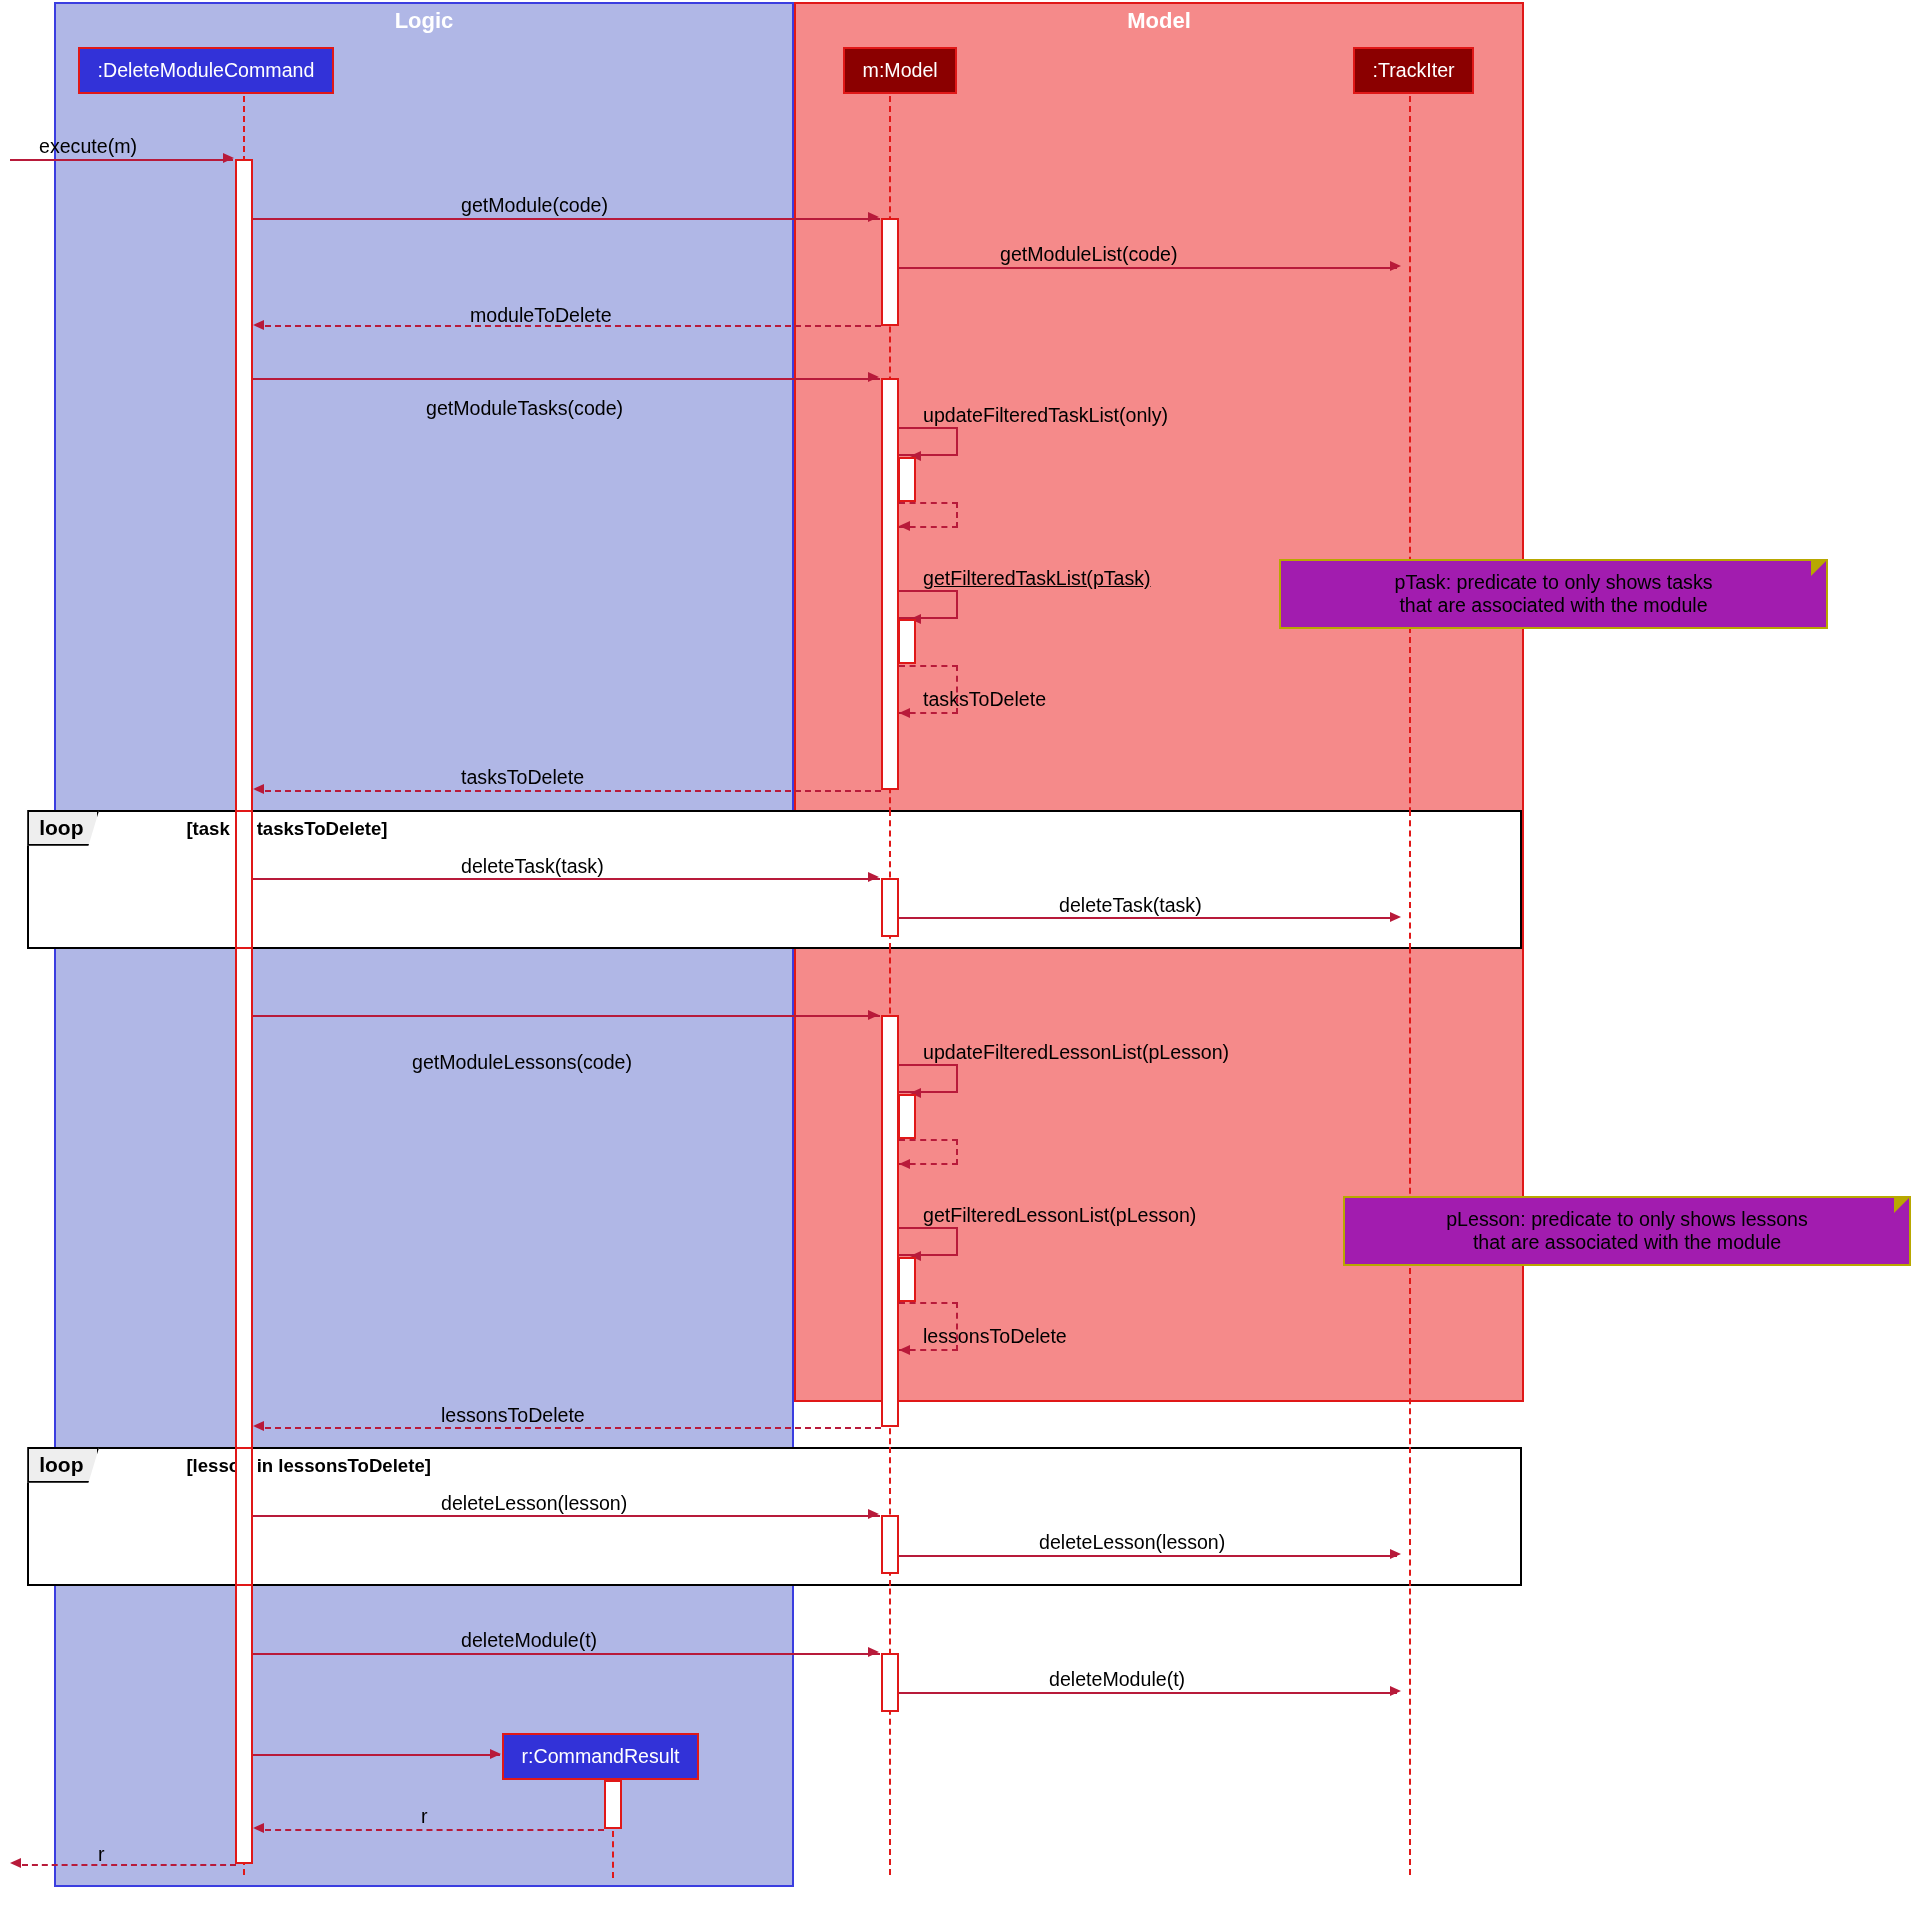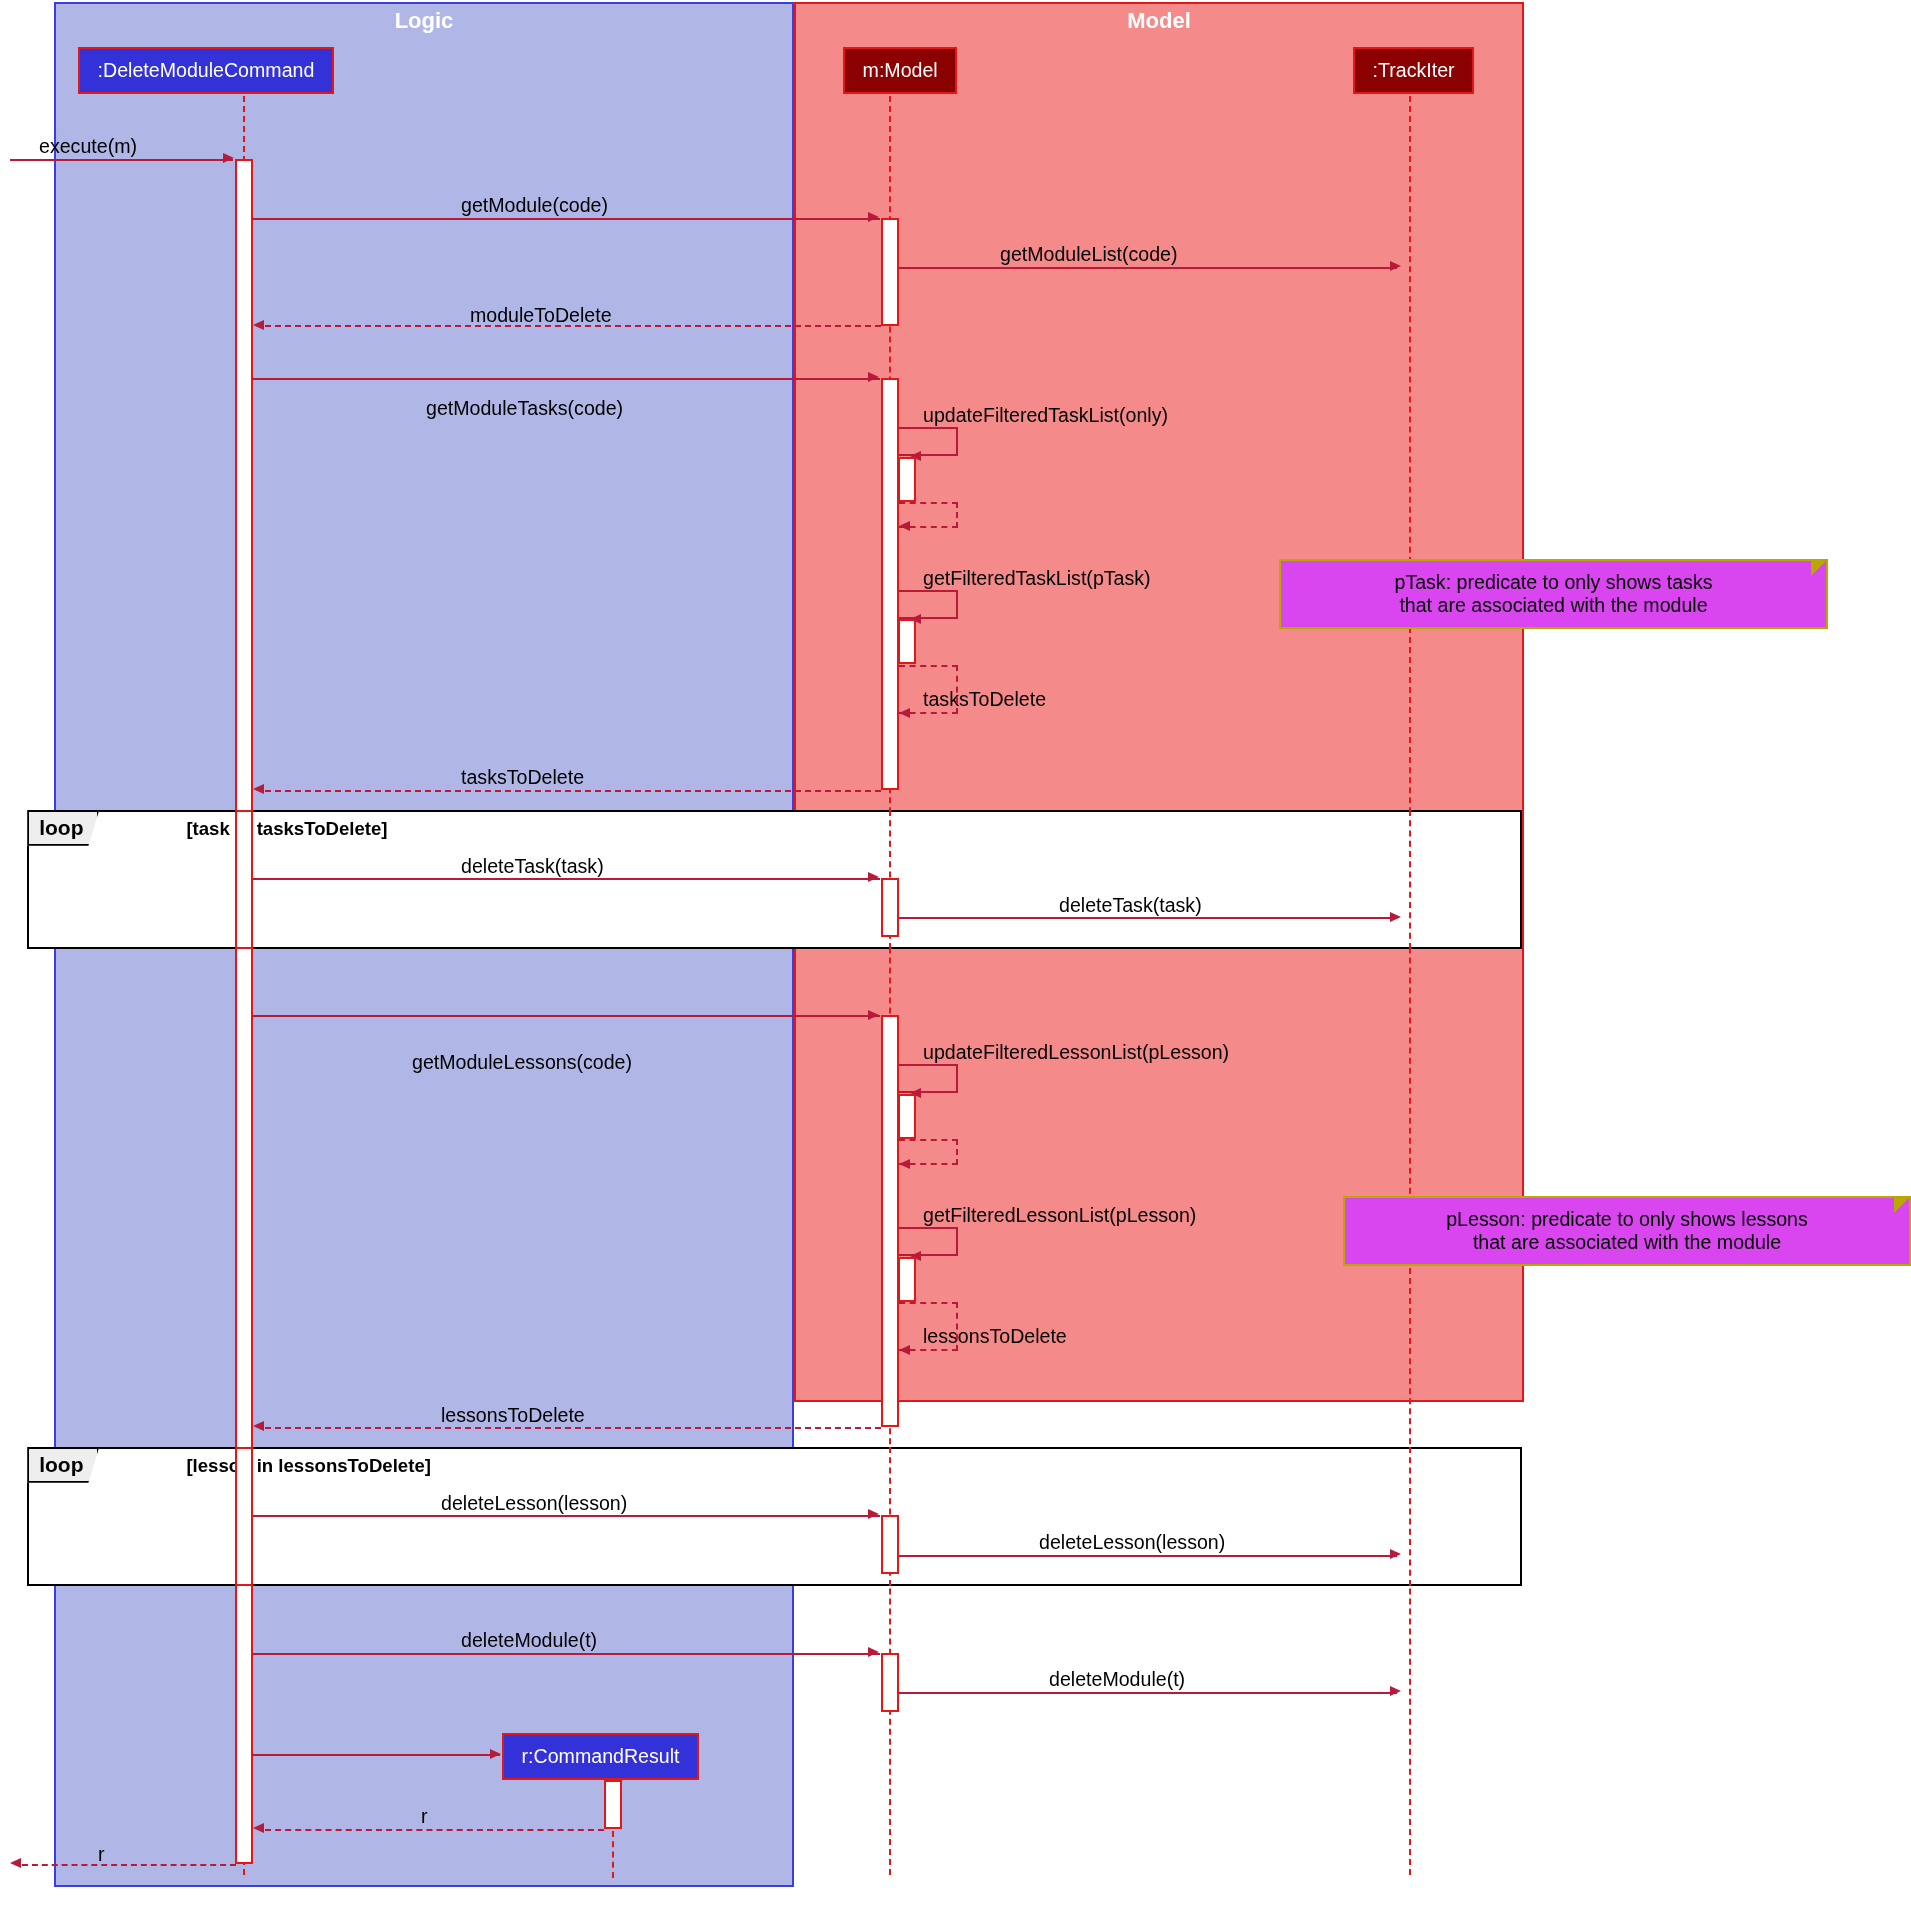--- a/index.html
+++ b/index.html
@@ -109,21 +109,21 @@
     clip-path: polygon(0 0, 100% 0, 85% 100%, 0 100%);
   }
   .frag-guard {
     position: absolute;
     top: 5.9px;
     font-size: 18.6px;
     font-weight: bold;
   }
   .note-box {
     position: absolute;
-    background: #d946ef;
+    background: #a21caf;
     border: 2px solid #b8a800;
     padding: 9.8px 15.7px;
     font-size: 19.6px;
     text-align: center;
   }
   .note-fold {
     position: absolute;
     top: 0; right: 0;
     width: 0; height: 0;
     border-right: 15.7px solid #fff0;
@@ -190,21 +190,21 @@
   <div class="arrow-head-r" style="left:868px; top:372px;"></div>
   <div class="activation" style="left:881px; top:378px; height:412px;"></div>
 
   <div class="msg-label" style="left:923px; top:404px;">updateFilteredTaskList(only)</div>
   <div class="self-call" style="left:899px; top:427px; width:59px; height:29px;"></div>
   <div class="arrow-head-l" style="left:910px; top:451px;"></div>
   <div class="activation" style="left:898px; top:457px; height:45px;"></div>
   <div class="self-call-dashed" style="left:899px; top:502px; width:59px; height:25.5px;"></div>
   <div class="arrow-head-l" style="left:899px; top:521px;"></div>
 
-  <div class="msg-label" style="left:923px; top:567px;">getFilteredTaskList(pTask)</div>
+  <div class="msg-label" style="left:923px; top:567px;text-decoration:underline;">getFilteredTaskList(pTask)</div>
   <div class="self-call" style="left:899px; top:590px; width:59px; height:29px;"></div>
   <div class="arrow-head-l" style="left:910px; top:614px;"></div>
   <div class="activation" style="left:898px; top:619px; height:45px;"></div>
 
   <div class="msg-label" style="left:923px; top:688px;">tasksToDelete</div>
   <div class="self-call-dashed" style="left:899px; top:665px; width:59px; height:49px;"></div>
   <div class="arrow-head-l" style="left:899px; top:708px;"></div>
 
   <div class="msg-label" style="left:461px; top:766px;">tasksToDelete</div>
   <div class="arrow-dashed" style="left:265px; top:790px; width:616px;"></div>

